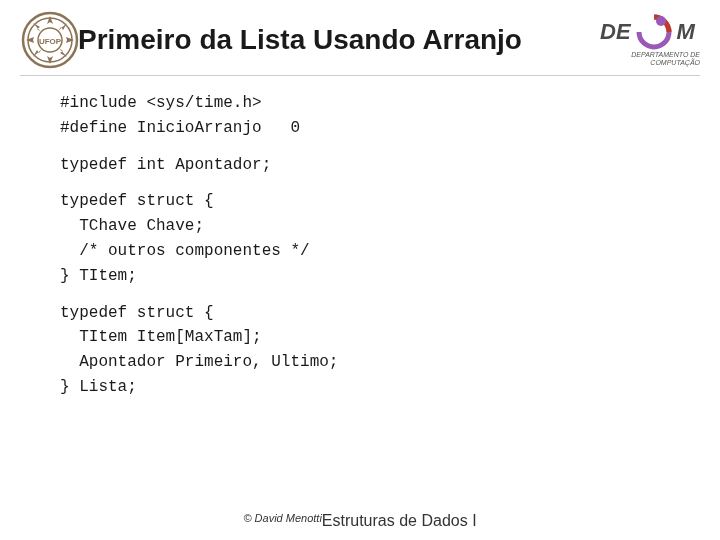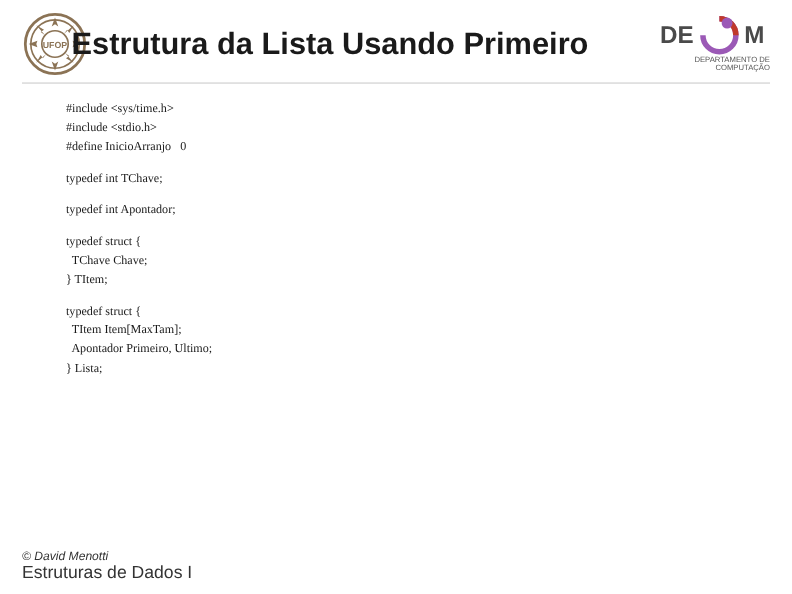--- a/index.html
+++ b/index.html
@@ -56,30 +56,31 @@
       font-family: Arial, sans-serif;
       margin-left: -80px;
     }
 
     .decom-logo {
       width: 100px;
       height: 55px;
       display: flex;
       align-items: center;
       justify-content: flex-end;
+      font-style: italic;
     }
 
     
     .content {
       padding: 15px 60px 10px 60px;
     }
 
     .code-block {
-      font-family: Liberation Serif, serif;
-      font-size: 11px;
+      font-family: Liberation Mono, monospace;
+      font-size: 16px;
       color: #1a1a1a;
       line-height: 1.55;
     }
 
     .code-section {
       margin-bottom: 12px;
     }
 
     .code-line {
       display: block;
@@ -88,21 +89,20 @@
 
     
     .footer {
       position: absolute;
       bottom: 10px;
       left: 0;
       right: 0;
       display: flex;
       justify-content: center;
       padding: 0 20px;
-      flex-direction: column;
     }
 
     .footer-left {
       font-size: 11px;
       color: #333;
       font-style: italic;
     }
 
     .footer-right {
       font-size: 16px;
@@ -143,21 +143,21 @@
         <polygon points="13,47 17,40 19,43 22,39" fill="#8B7355"></polygon>
         <polygon points="6,30 14,27 13,30 14,33" fill="#8B7355"></polygon>
         <polygon points="13,13 20,17 17,19 21,22" fill="#8B7355"></polygon>
 
         <circle cx="30" cy="30" r="12" fill="none" stroke="#8B7355" stroke-width="1.5"></circle>
         <text x="30" y="34" text-anchor="middle" font-size="8" fill="#8B7355" font-weight="bold" font-family="Arial">UFOP</text>
       </svg>
     </div>
 
     <div class="title-area">
-      <h1 class="slide-title">Estrutura da Lista Usando Primeiro</h1>
+      <h1 class="slide-title">Primeiro da Lista Usando Arranjo</h1>
     </div>
 
     <div class="decom-logo">
       <div style="text-align:right;">
         <div style="display:flex; align-items:center; gap:4px;">
           <span class="decom-text">DE</span>
 
           <svg width="38" height="38" viewBox="0 0 38 38">
             <path d="M19 4 A15 15 0 1 1 4 19" fill="none" stroke="#9b59b6" stroke-width="5"></path>
             <path d="M19 4 A15 15 0 0 1 34 19" fill="none" stroke="#c0392b" stroke-width="5"></path>
@@ -170,35 +170,32 @@
     </div>
   </div>
 
   <hr style="border: none; border-top: 1.5px solid #cccccc; margin: 0 20px 0 20px;">
 
   <div class="content">
     <div class="code-block">
 
       <div class="code-section">
         <span class="code-line">#include &lt;sys/time.h&gt;</span>
-        <span class="code-line">#include &lt;stdio.h&gt;</span>
         <span class="code-line">#define InicioArranjo   0</span>
       </div>
 
-      <div class="code-section">
-        <span class="code-line">typedef int TChave;</span>
-      </div>
 
       <div class="code-section">
         <span class="code-line">typedef int Apontador;</span>
       </div>
 
       <div class="code-section">
         <span class="code-line">typedef struct {</span>
         <span class="code-line">  TChave Chave;</span>
+        <span class="code-line">  /* outros componentes */</span>
         <span class="code-line">} TItem;</span>
       </div>
 
       <div class="code-section">
         <span class="code-line">typedef struct {</span>
         <span class="code-line">  TItem Item[MaxTam];</span>
         <span class="code-line">  Apontador Primeiro, Ultimo;</span>
         <span class="code-line">} Lista;</span>
       </div>
 

